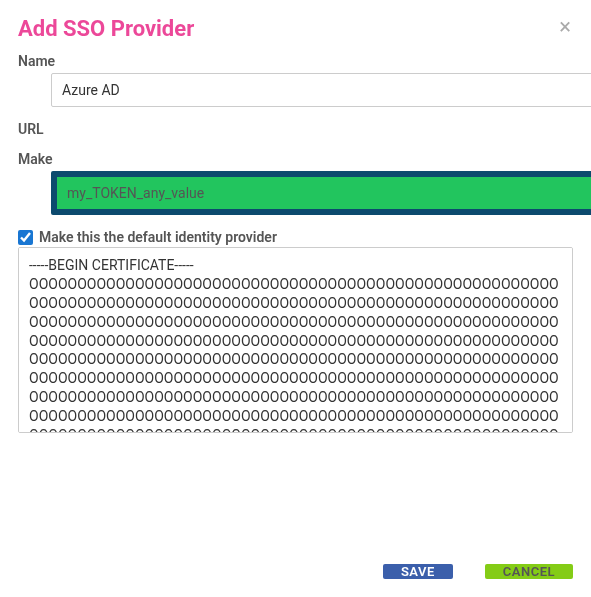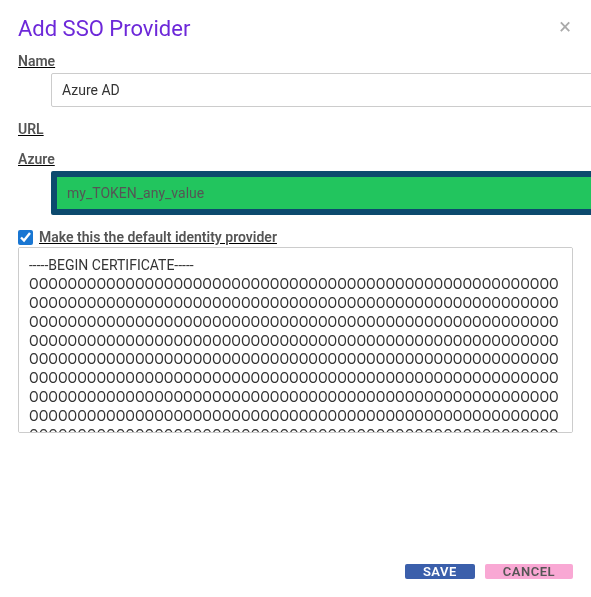--- a/index.html
+++ b/index.html
@@ -21,22 +21,22 @@
       flex-direction: column;
     }
     .dialog-header {
       padding: 16px 18px 12px 18px;
       display: flex;
       justify-content: space-between;
       align-items: flex-start;
     }
     .dialog-title {
       font-size: 22px;
-      font-weight: 400;
-      color: #6d28d9;
+      font-weight: 700;
+      color: #ec4899;
     }
     .close-btn {
       color: #aaa;
       font-size: 22px;
       line-height: 1;
       cursor: pointer;
       padding: 0 2px;
       user-select: none;
     }
     .dialog-body {
@@ -46,21 +46,20 @@
     }
     .field-label {
       font-size: 14px;
       font-weight: 600;
       color: #555;
       margin-bottom: 4px;
       display: block;
     }
     .field-group {
       margin-bottom: 14px;
-      text-decoration: underline;
     }
     .text-input {
       width: 100%;
       padding: 8px 10px;
       font-size: 14px;
       border: 1px solid #ccc;
       border-radius: 2px;
       color: #333;
       font-family: inherit;
       outline: none;
@@ -69,21 +68,20 @@
     .text-input.readonly-token {
       background: #22c55e;
       border: 6px solid #0c4a6e;
       color: #555;
     }
     .checkbox-row {
       display: flex;
       align-items: center;
       gap: 6px;
       margin-bottom: 2px;
-      text-decoration: underline;
     }
     .checkbox-row input[type="checkbox"] {
       width: 15px;
       height: 15px;
       accent-color: #1976d2;
       cursor: pointer;
     }
     .checkbox-label {
       font-size: 14px;
       font-weight: 600;
@@ -118,22 +116,23 @@
       border: none;
       border-radius: 2px;
       cursor: pointer;
       font-family: inherit;
     }
     .btn-primary {
       background: #3b5fab;
       color: #fff;
     }
     .btn-secondary {
-      background: #f9a8d4;
+      background: #84cc16;
       color: #555;
+      margin-left: 22px;
     }
   </style>
 </head>
 <body>
 
 <div class="dialog">
 
   <div class="dialog-header">
     <h1 class="dialog-title">Add SSO Provider</h1>
     <span class="close-btn">×</span>
@@ -144,21 +143,21 @@
     <div class="field-group">
       <label class="field-label">Name</label>
       <input type="text" class="text-input" value="Azure AD" style="">
     </div>
 
     <div class="field-group">
       <label class="field-label">URL</label>
     </div>
 
     <div class="field-group">
-      <label class="field-label">Azure</label>
+      <label class="field-label">Make</label>
       <input type="text" class="text-input readonly-token" value="my_TOKEN_any_value" style="">
     </div>
 
     <div class="checkbox-row">
       <input type="checkbox" checked="" style="">
       <label class="checkbox-label">Make this the default identity provider</label>
     </div>
 
     <textarea class="cert-textarea" style="">-----BEGIN CERTIFICATE-----
 OOOOOOOOOOOOOOOOOOOOOOOOOOOOOOOOOOOOOOOOOOOOOOOOOOOOOOOOOOOOOOOOOOOOOOOOOOOOOOOOOOOOOOOOOOOOOOOOOOOOOOOOOOOOOOOOOOOOOOOOOOOOOOOOOOOOOOOOOOOOOOOOOOOOOOOOOOOOOOOOOOOOOOOOOOOOOOOOOOOOOOOOOOOOOOOOOOOOOOOOOOOOOOOOOOOOOOOOOOOOOOOOOOOOOOOOOOOOOOOOOOOOOOOOOOOOOOOOOOOOOOOOOOOOOOOOOOOOOOOOOOOOOOOOOOOOOOOOOOOOOOOOOOOOOOOOOOOOOOOOOOOOOOOOOOOOOOOOOOOOOOOOOOOOOOOOOOOOOOOOOOOOOOOOOOOOOOOOOOOOOOOOOOOOOOOOOOOOOOOOOOOOOOOOOOOOOOOOOOOOOOOOOOOOOOOOOOOOOOOOOOOOOOOOOOOOOOOOOOOOOOOOOOOOOOOOOOOOOOOOOOOOOOOOOOOOOOOOOOOOOOOOOOOOOOOOOOOOOOOOOOOOOOOOOOOOOOOOOOOOOOOOOOOOOOOOOOOOOOOOOOOOOOOOOOOOOOOOOOOOOOOOOOOOOOOOOOOOOOOOOOOOOOOOOOOOOOOOOOOOOOOOOOOOOOOOOOOOOOOO</textarea>

